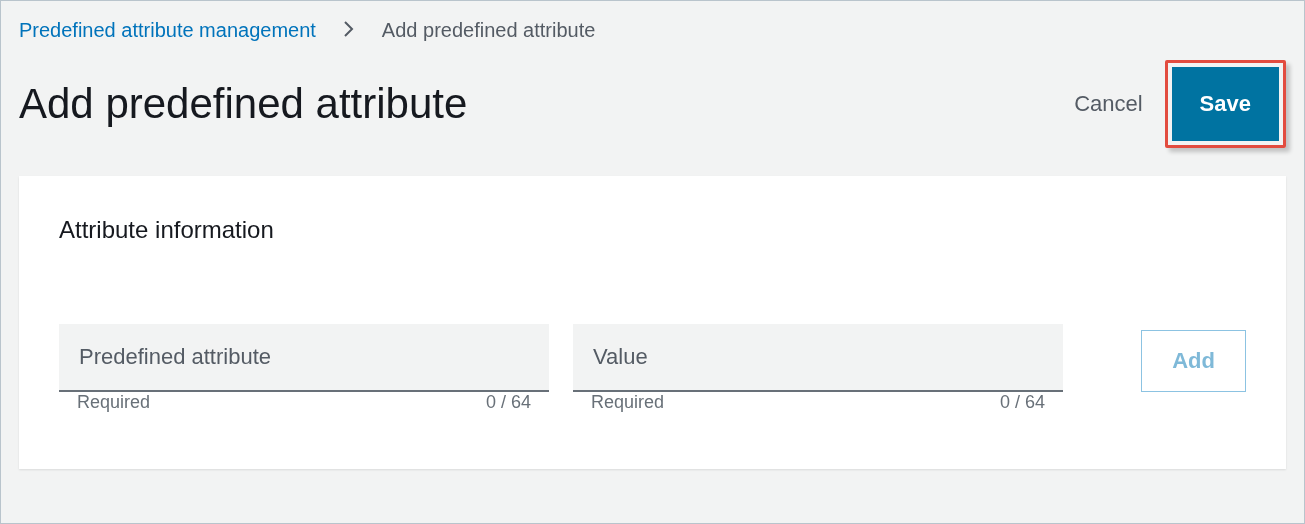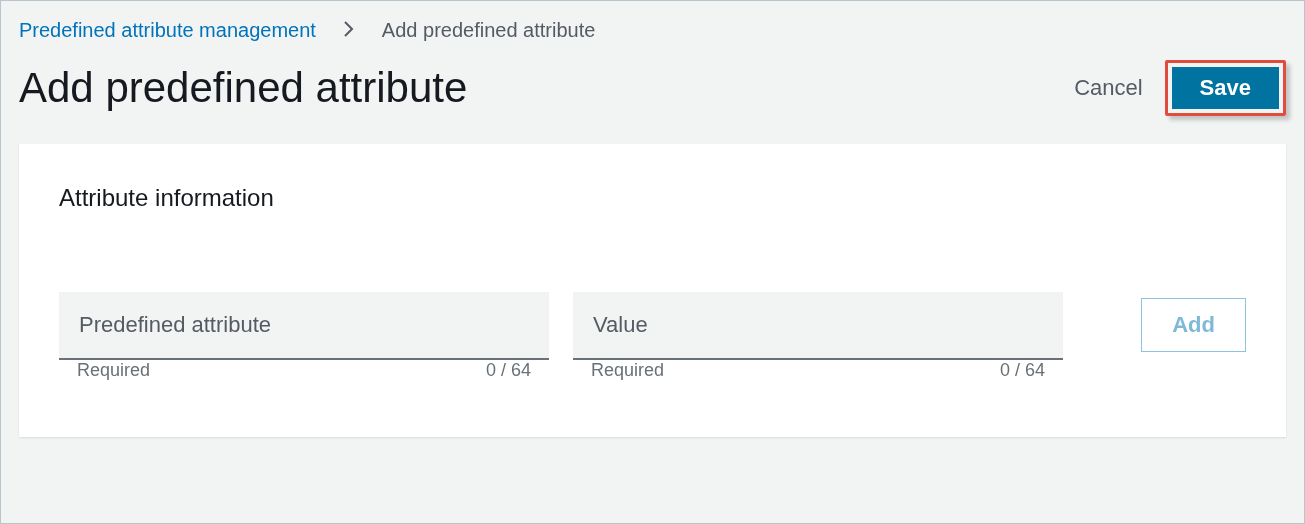--- a/index.html
+++ b/index.html
@@ -62,21 +62,21 @@
     padding: 4px;
     border-radius: 2px;
     box-shadow: 4px 4px 4px rgba(0,0,0,0.2);
   }
   .btn-save {
     background: #0073a1;
     color: #fff;
     border: none;
     font-size: 22px;
     font-weight: 600;
-    padding: 8px 28px;
+    padding: 24px 28px;
     cursor: pointer;
     text-align: center;
   }
 
   
   .panel {
     background: #fff;
     box-shadow: 0 1px 2px rgba(0,0,0,0.1);
     padding: 40px 40px 56px 40px;
   }
@@ -112,21 +112,21 @@
   .field-hint {
     display: flex;
     justify-content: space-between;
     font-size: 18px;
     color: #687078;
     padding: 0 18px 0 18px;
   }
 
   .btn-add {
     margin-left: auto;
-    height: 54px;
+    height: 62px;
     padding: 0 30px;
     background: #fff;
     border: 1.5px solid #8cc3e2;
     color: #7fb9d8;
     font-size: 22px;
     font-weight: 600;
     cursor: pointer;
     margin-top: 6px;
   }
 </style>

